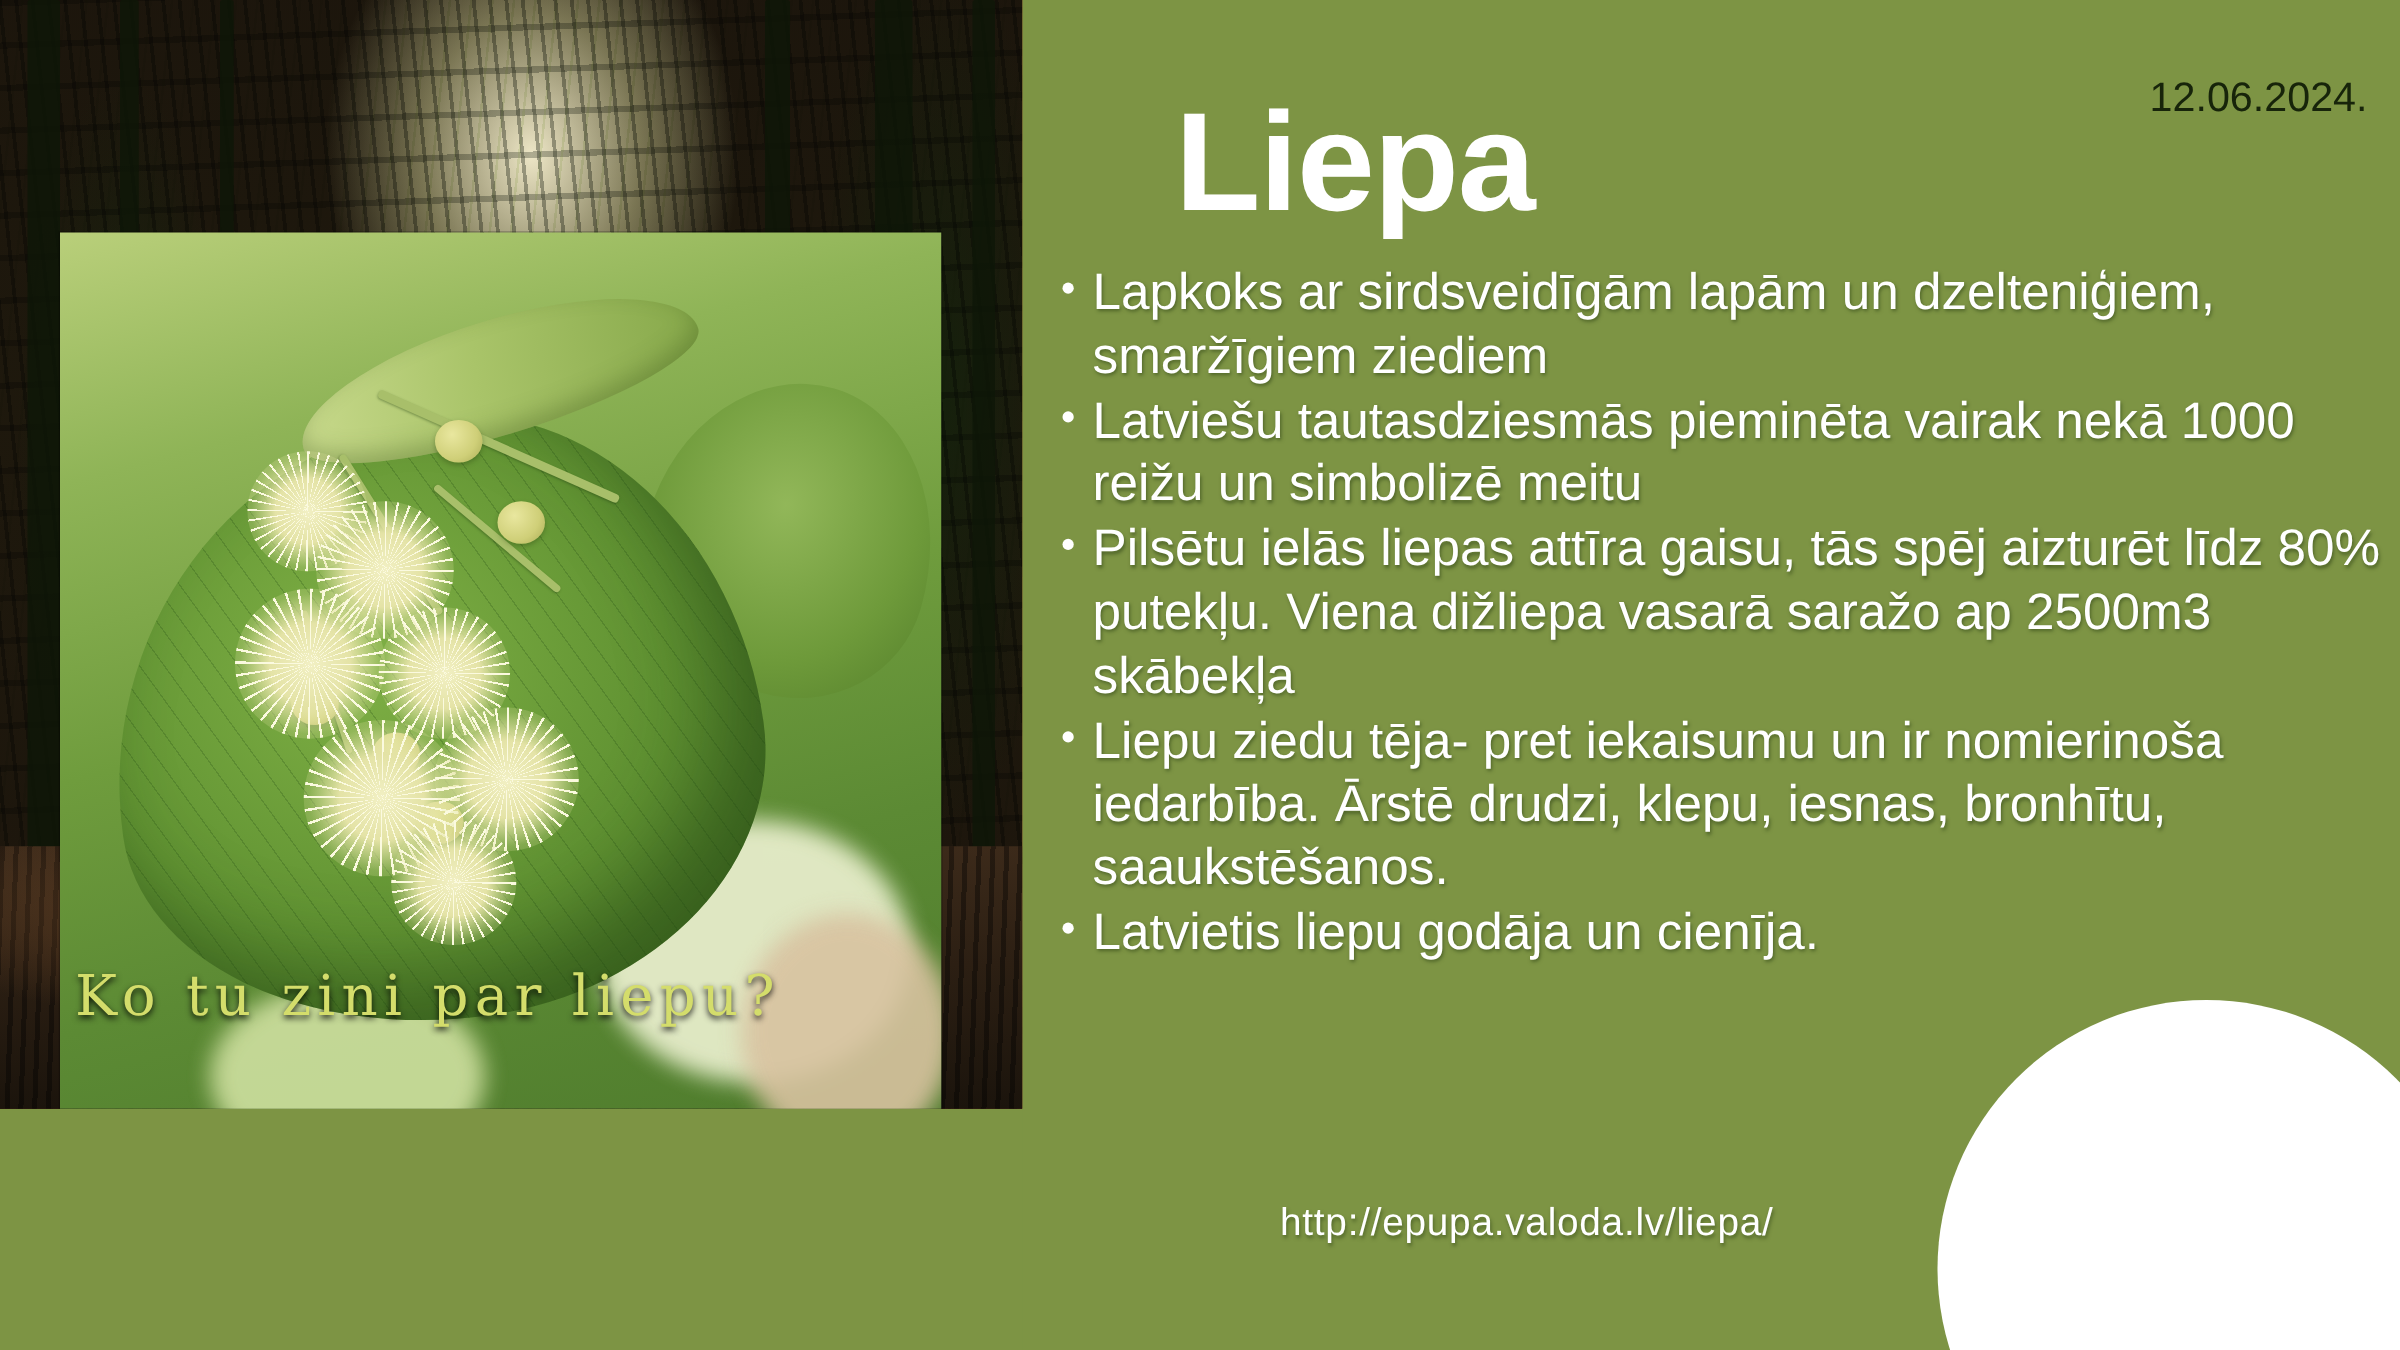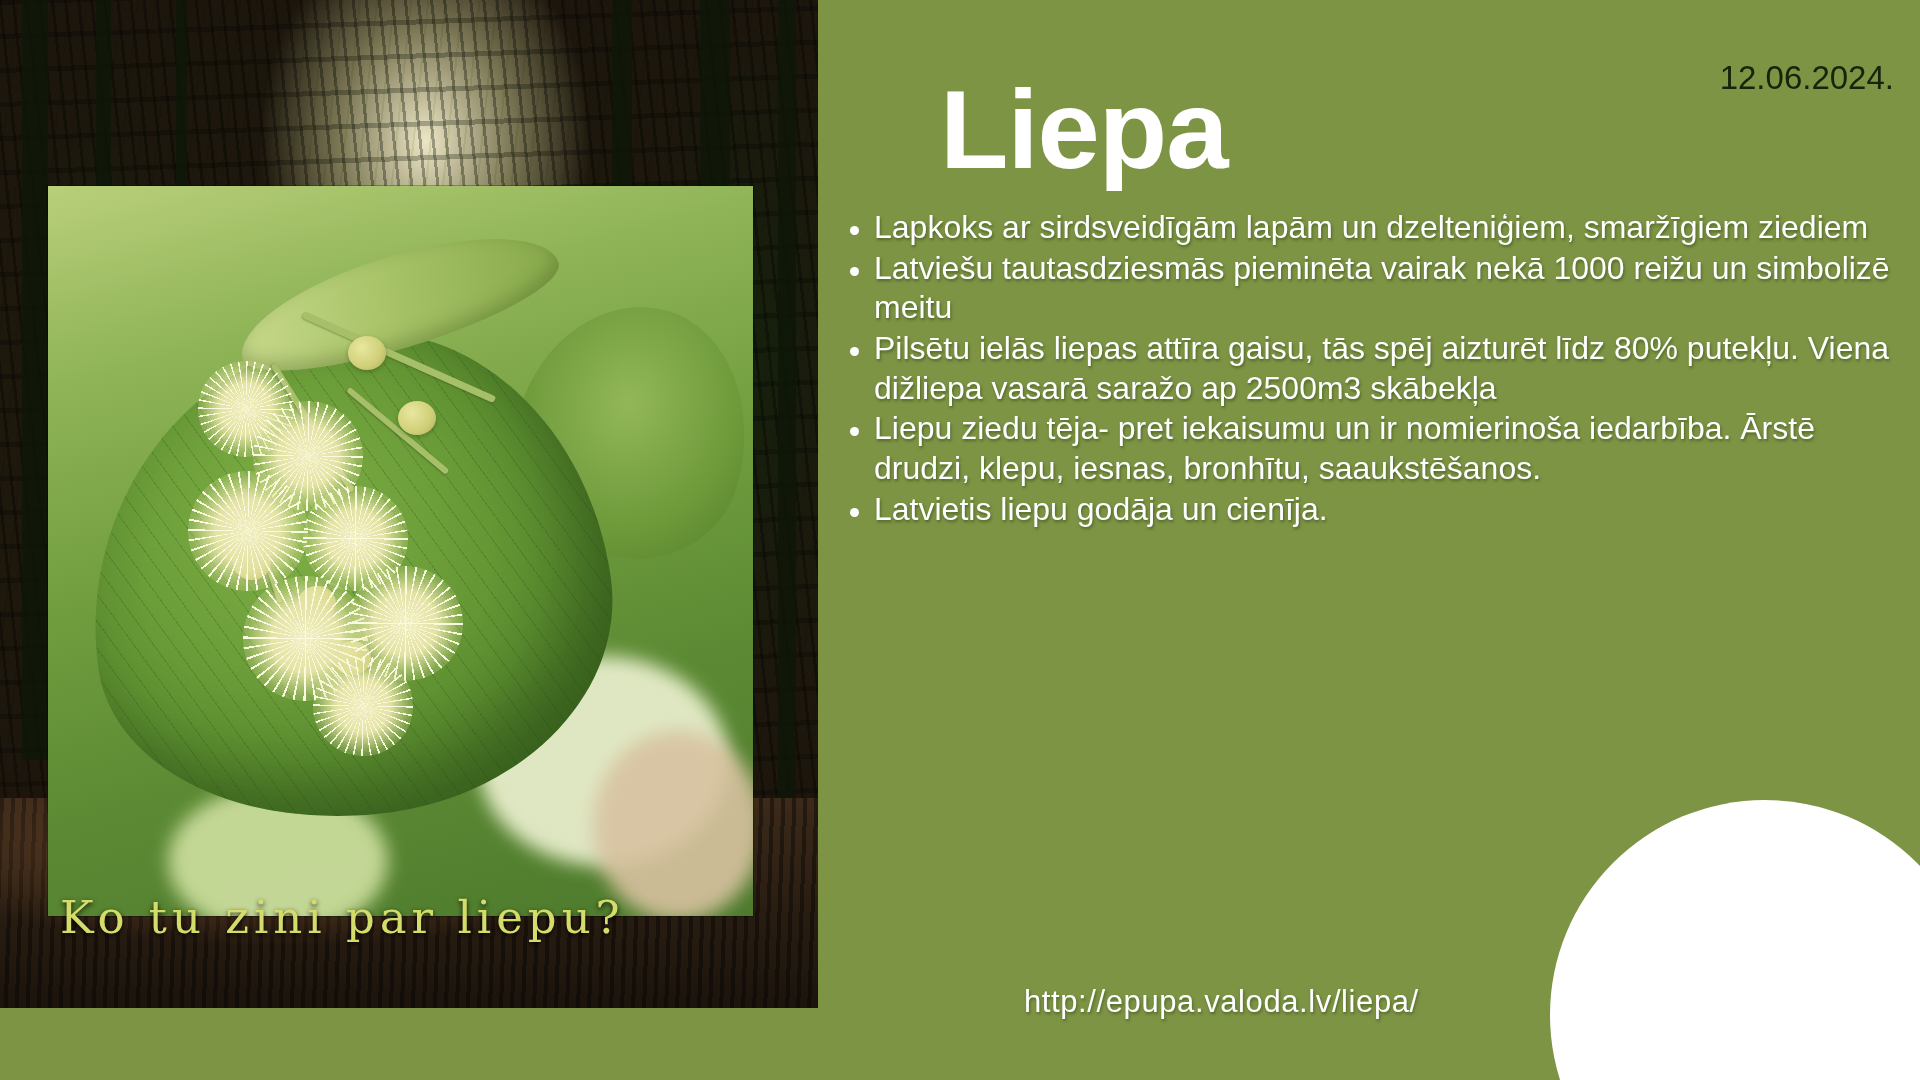--- a/index.html
+++ b/index.html
@@ -6,21 +6,21 @@
   html,body{margin:0;padding:0;}
   body{
     width:1920px;height:1080px;overflow:hidden;
     font-family:"Liberation Sans","DejaVu Sans",sans-serif;
     background:#7d9444;
   }
   .slide{position:relative;width:1920px;height:1080px;overflow:hidden;background:#7d9444;}
 
   
   .left-panel{
-    position:absolute;left:0;top:0;width:818px;height:1008px;overflow:hidden;
+    position:absolute;left:0;top:0;width:818px;height:887px;overflow:hidden;
     background:#b91c1c;
   }
   
   .forest{
     position:absolute;inset:0;
     background:
       radial-gradient(ellipse 230px 300px at 52% 14%, rgba(255,248,214,.92) 0%, rgba(236,233,170,.45) 38%, rgba(120,140,60,0) 72%),
       radial-gradient(ellipse 120px 420px at 12% 40%, rgba(22,36,14,.85) 0%, rgba(22,36,14,0) 70%),
       radial-gradient(ellipse 150px 500px at 92% 36%, rgba(20,34,12,.85) 0%, rgba(20,34,12,0) 70%),
       radial-gradient(ellipse 400px 220px at 50% 96%, rgba(58,36,22,.95) 0%, rgba(40,26,16,.9) 45%, rgba(28,20,12,.95) 100%),
@@ -117,32 +117,31 @@
   .dateline{
     position:absolute;right:26px;top:56px;width:540px;
     text-align:right;font-size:33px;line-height:1.32;color:#17240a;
   }
   .bullets{
     position:absolute;left:12px;top:208px;right:14px;
     list-style:none;margin:0;padding:0;
   }
   .bullets li{
     position:relative;padding-left:44px;margin:0 0 1px 0;
-    font-size:32px;line-height:1.24;color:#ffffff;
+    font-size:41px;line-height:1.24;color:#ffffff;
     text-shadow:1px 2px 3px rgba(40,60,18,.55);
   }
   .bullets li:before{
     content:"";position:absolute;left:20px;top:18px;
     width:9px;height:9px;border-radius:50%;background:#ffffff;
   }
   .url{
     position:absolute;left:206px;top:960px;
     font-size:31px;color:#ffffff;letter-spacing:.6px;
     text-shadow:1px 2px 3px rgba(40,60,18,.5);
-    margin-top:24px;
   }
   .corner{
     position:absolute;right:-60px;bottom:-150px;
     width:430px;height:430px;border-radius:50%;background:#ffffff;
   }
 </style>
 </head>
 <body>
 
 <div class="slide">

